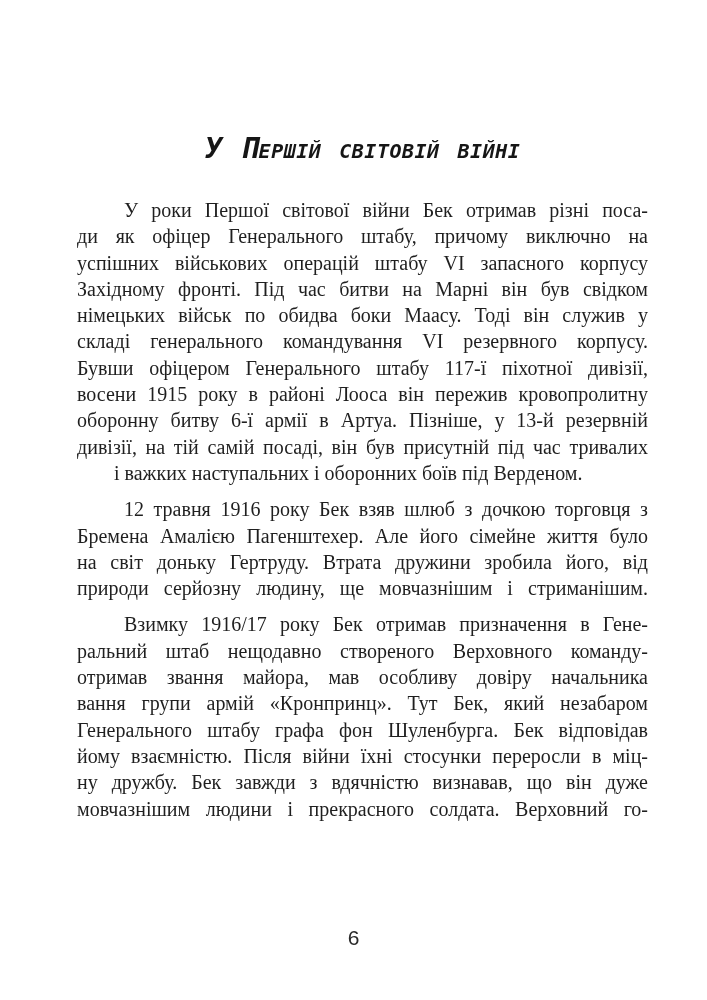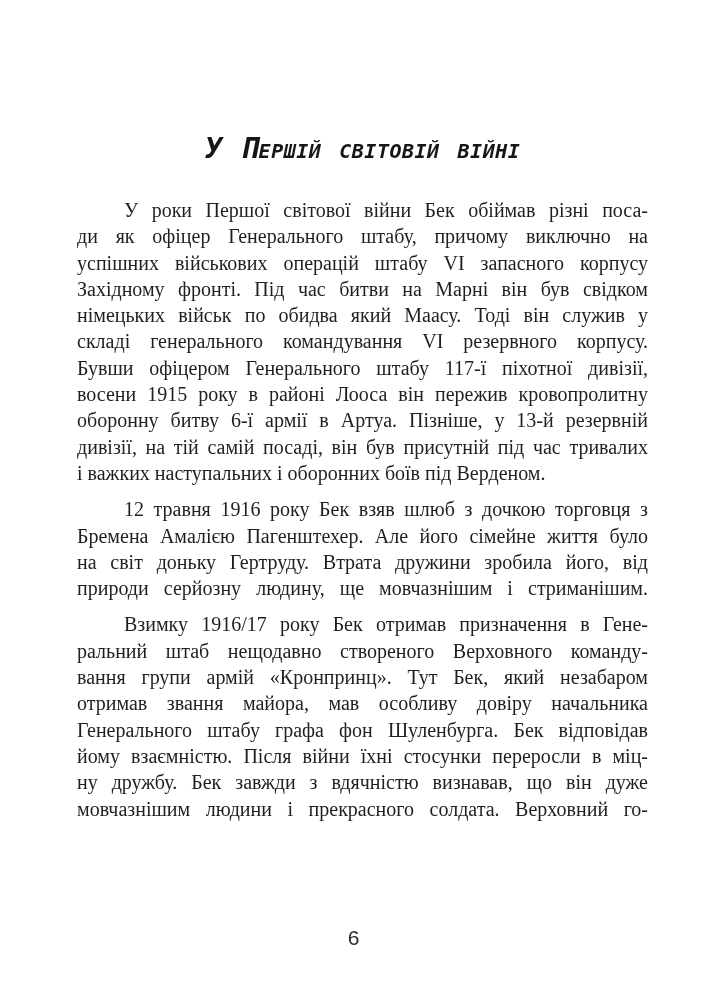--- a/index.html
+++ b/index.html
@@ -45,63 +45,64 @@
   .line {
     text-align: justify;
     text-align-last: justify;
     white-space: normal;
   }
   .line.indent {
     text-indent: 47px;
   }
   .line.flush {
     text-align-last: left;
+    margin-left: 37px;
   }
   .page-number {
     position: absolute;
     top: 926px;
     left: 0;
     width: 707px;
     text-align: center;
     font-family: "Liberation Sans", "DejaVu Sans", sans-serif;
     font-size: 21px;
     color: #2a2a2a;
   }
 </style>
 </head>
 <body>
 
 <div class="page">
   <h1 class="chapter-title">У Першій світовій війні</h1>
 
   <div class="body-text">
       <div class="paragraph">
-        <div class="line indent">У роки Першої світової війни Бек обіймав різні поса-</div>
+        <div class="line indent">У роки Першої світової війни Бек отримав різні поса-</div>
         <div class="line">ди як офіцер Генерального штабу, причому виключно на</div>
         <div class="line">успішних військових операцій штабу VI запасного корпусу</div>
         <div class="line">Західному фронті. Під час битви на Марні він був свідком</div>
-        <div class="line">німецьких військ по обидва який Маасу. Тоді він служив у</div>
+        <div class="line">німецьких військ по обидва боки Маасу. Тоді він служив у</div>
         <div class="line">складі генерального командування VI резервного корпусу.</div>
         <div class="line">Бувши офіцером Генерального штабу 117-ї піхотної дивізії,</div>
         <div class="line">восени 1915 року в районі Лооса він пережив кровопролитну</div>
         <div class="line">оборонну битву 6-ї армії в Артуа. Пізніше, у 13-й резервній</div>
         <div class="line">дивізії, на тій самій посаді, він був присутній під час тривалих</div>
         <div class="line flush">і важких наступальних і оборонних боїв під Верденом.</div>
       </div>
       <div class="paragraph">
         <div class="line indent">12 травня 1916 року Бек взяв шлюб з дочкою торговця з</div>
         <div class="line">Бремена Амалією Пагенштехер. Але його сімейне життя було</div>
         <div class="line">на світ доньку Гертруду. Втрата дружини зробила його, від</div>
         <div class="line">природи серйозну людину, ще мовчазнішим і стриманішим.</div>
       </div>
       <div class="paragraph">
         <div class="line indent">Взимку 1916/17 року Бек отримав призначення в Гене-</div>
         <div class="line">ральний штаб нещодавно створеного Верховного команду-</div>
+        <div class="line">отримав звання майора, мав особливу довіру начальника</div>
         <div class="line">вання групи армій «Кронпринц». Тут Бек, який незабаром</div>
-        <div class="line">отримав звання майора, мав особливу довіру начальника</div>
         <div class="line">Генерального штабу графа фон Шуленбурга. Бек відповідав</div>
         <div class="line">йому взаємністю. Після війни їхні стосунки переросли в міц-</div>
         <div class="line">ну дружбу. Бек завжди з вдячністю визнавав, що він дуже</div>
         <div class="line">мовчазнішим людини і прекрасного солдата. Верховний го-</div>
       </div>
     </div>
 
   <div class="page-number">6</div>
 </div>
 

